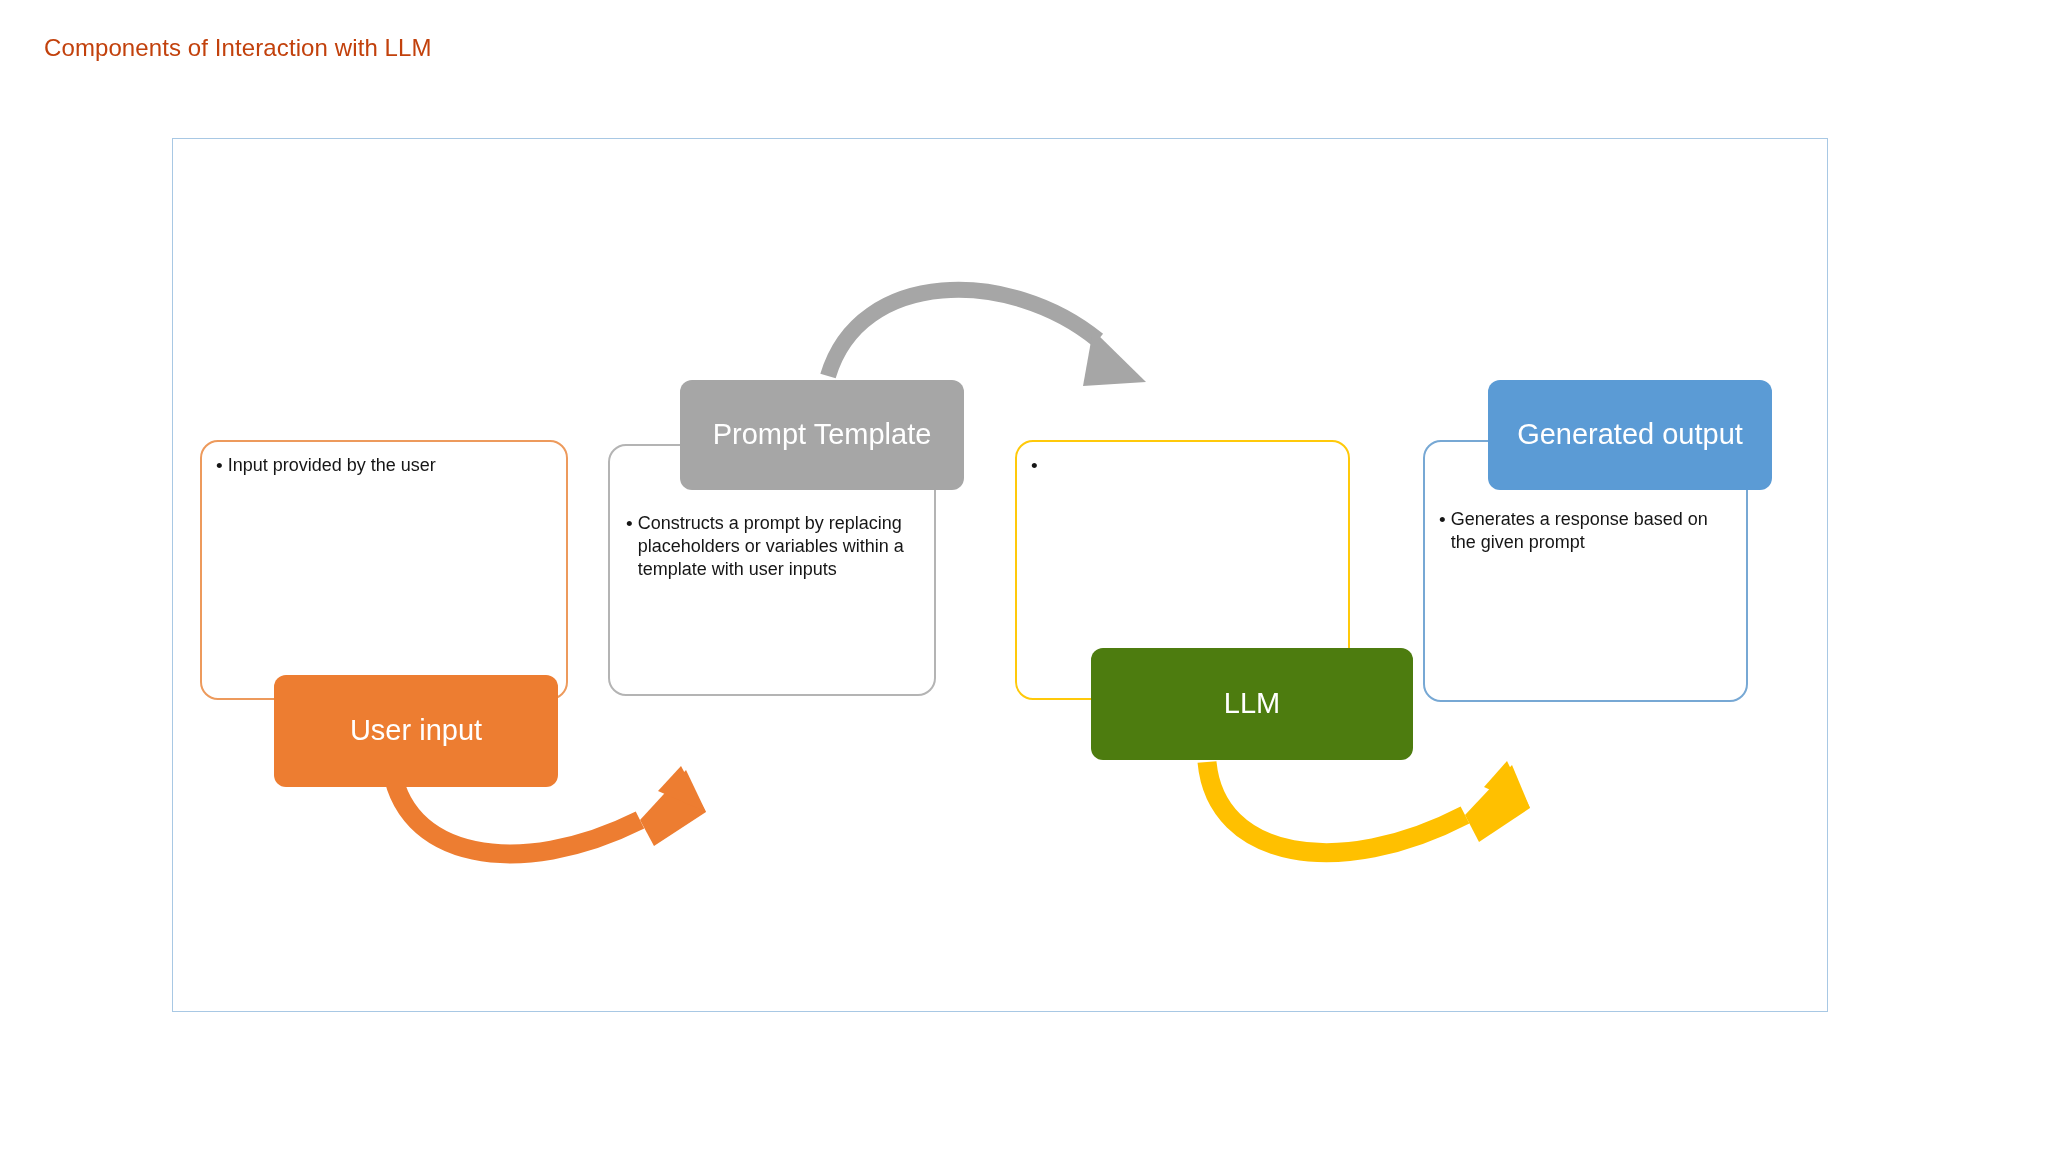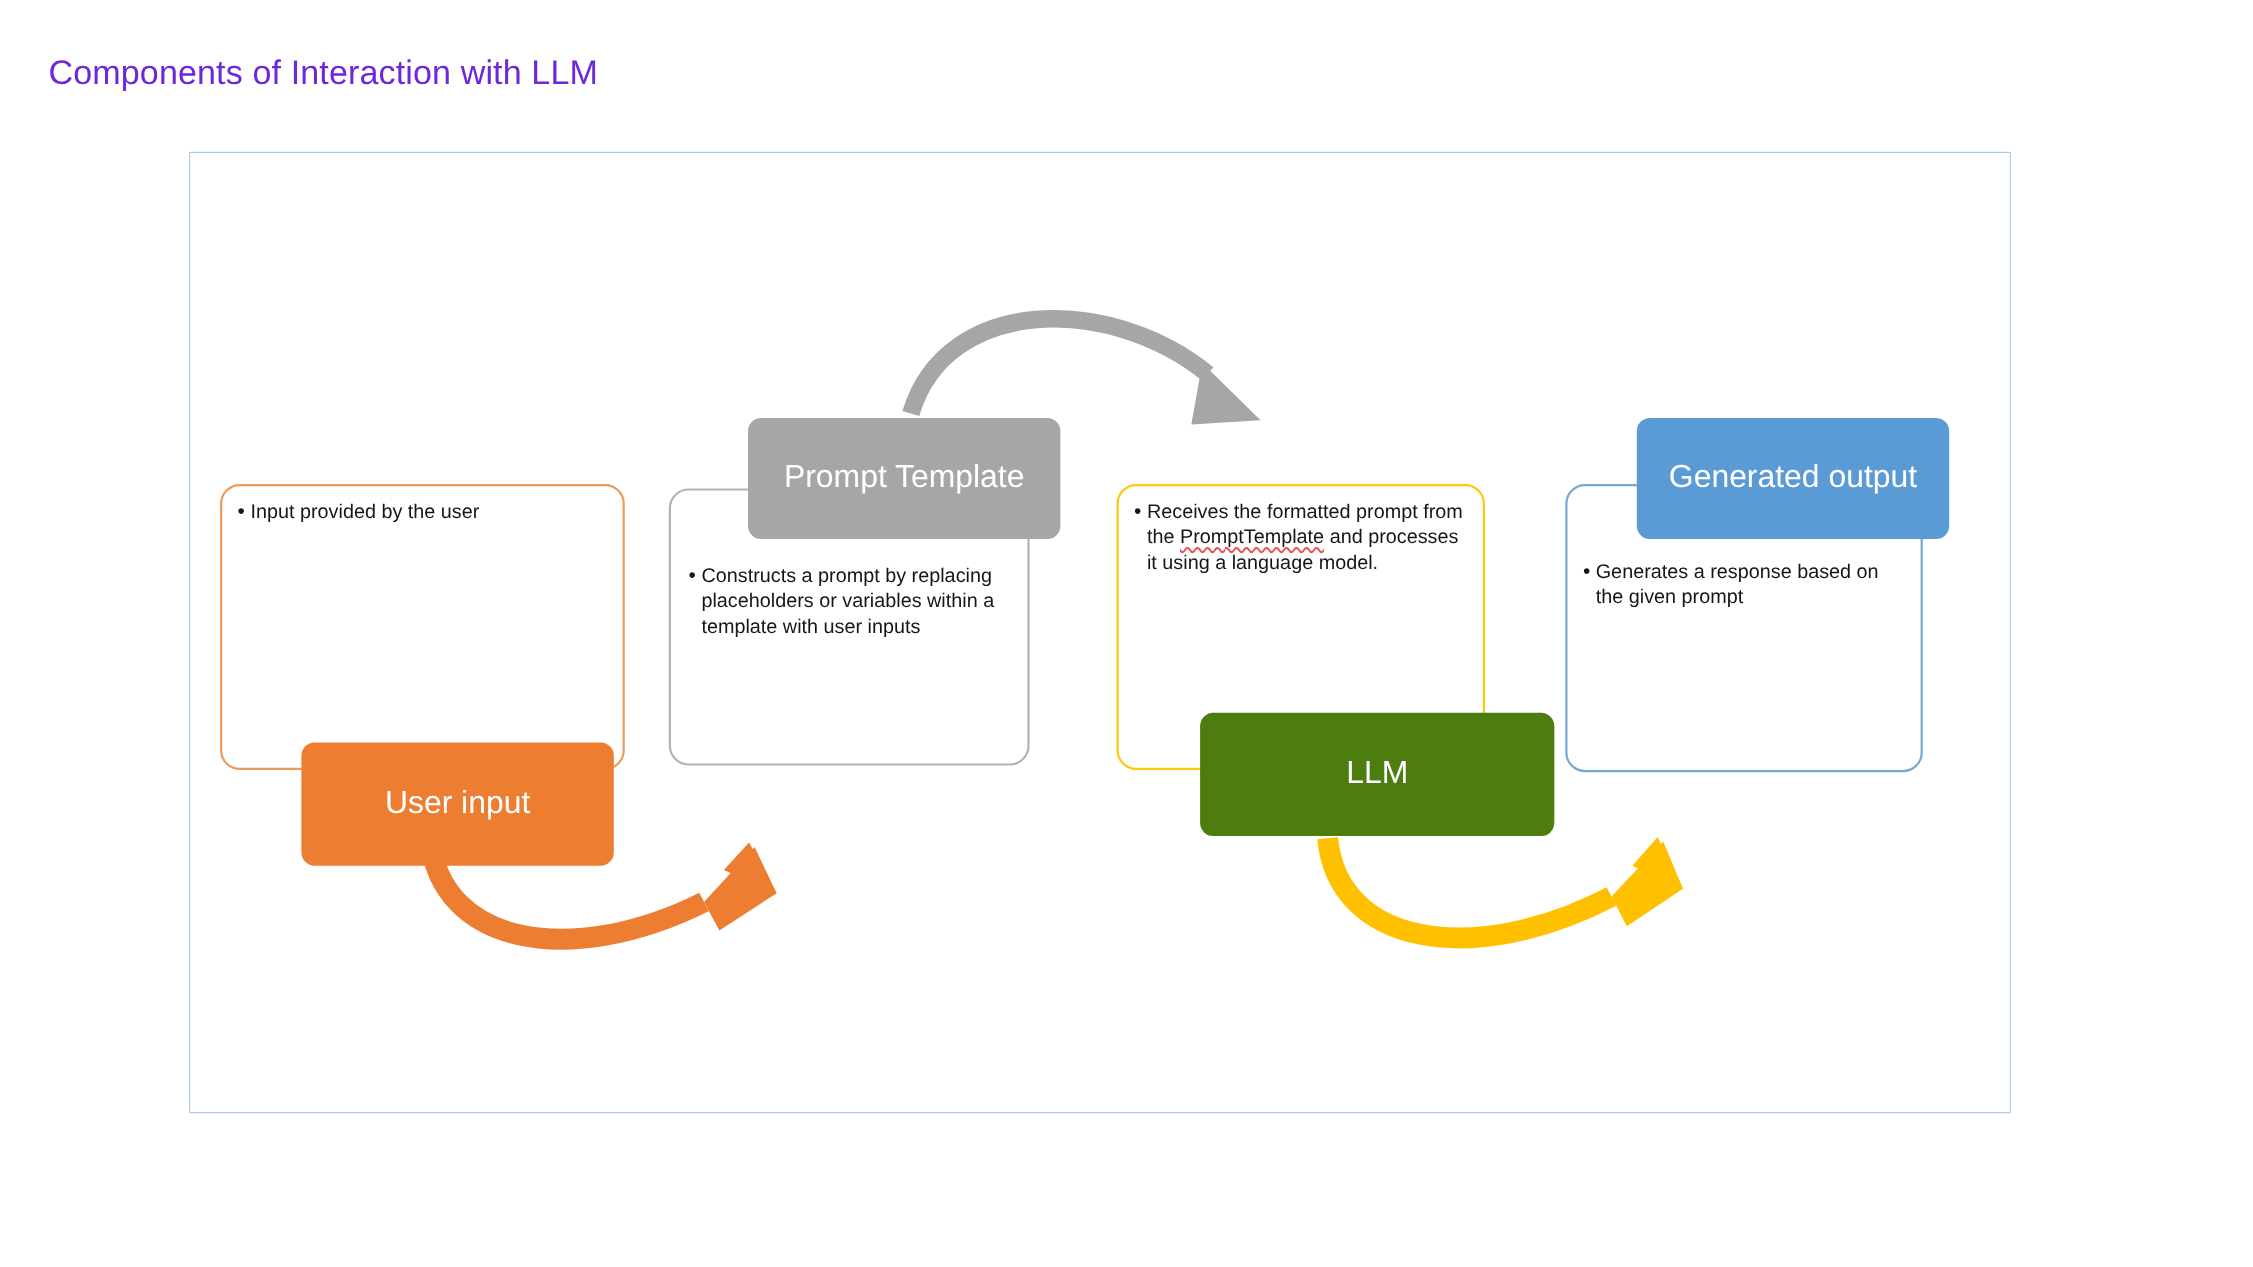--- a/index.html
+++ b/index.html
@@ -13,27 +13,26 @@
     position: relative;
     font-family: "Liberation Sans", sans-serif;
     overflow: hidden;
   }
 
   
   #slide-title {
     position: absolute;
     left: 44px;
     top: 32px;
-    font-size: 31px;
+    font-size: 24px;
     line-height: 1.3;
-    color: #6d28d9;
+    color: #c2410c;
     font-weight: 400;
     letter-spacing: 0.1px;
     white-space: nowrap;
-    margin-top: 14px;
   }
 
   
   #diagram-frame {
     position: absolute;
     left: 172px;
     top: 138px;
     width: 1656px;
     height: 874px;
     border: 1.5px solid #a8c8e4;
@@ -179,21 +178,20 @@
 <div class="desc-card" id="card-prompt-template">
   <div class="bullet-row">
     <span class="bullet-dot">•</span>
     <span class="bullet-text">Constructs a prompt by replacing placeholders or variables within a template with user inputs</span>
   </div>
 </div>
 
 <div class="desc-card" id="card-llm">
   <div class="bullet-row">
     <span class="bullet-dot">•</span>
-    <span class="bullet-text"><span>Receives the formatted prompt from the </span><span class="spellcheck">PromptTemplate</span><span> and processes it using a language model.</span></span>
   </div>
 </div>
 
 <div class="desc-card" id="card-generated-output">
   <div class="bullet-row">
     <span class="bullet-dot">•</span>
     <span class="bullet-text">Generates a response based on the given prompt</span>
   </div>
 </div>
 

